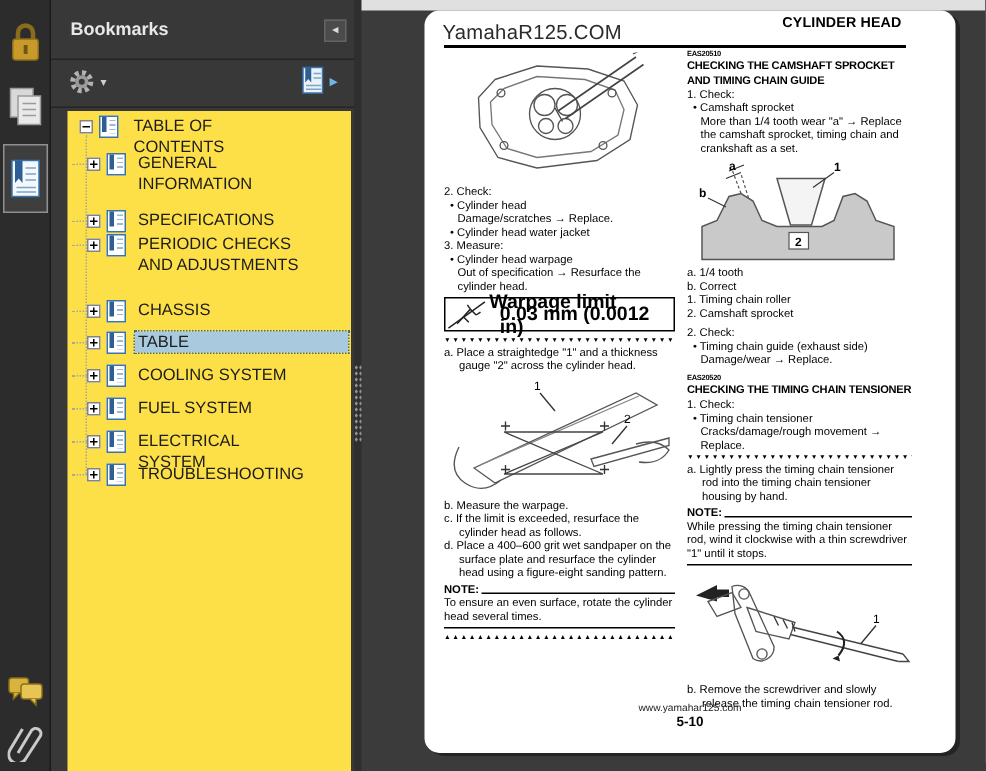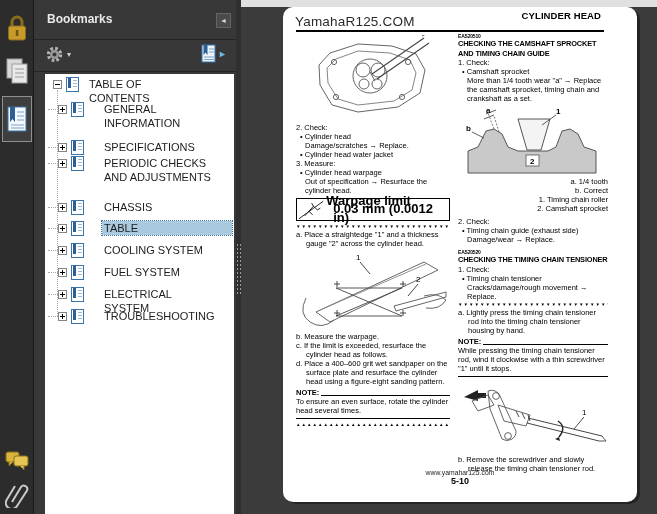--- a/index.html
+++ b/index.html
@@ -18,32 +18,32 @@
   .panel-header{position:absolute;left:0;top:0;width:100%;height:40px;border-bottom:1px solid #242424;}
   .panel-title{position:absolute;left:13px;top:12px;font-size:12px;font-weight:bold;color:#e8e8e8;}
   .collapse-btn{position:absolute;right:5px;top:13px;width:15px;height:15px;background:#4b4b4b;border:1px solid #646464;
                 color:#dcdcdc;font-size:7px;line-height:13px;text-align:center;cursor:pointer;}
   .panel-opts{position:absolute;left:0;top:40px;width:100%;height:32px;border-bottom:1px solid #242424;}
   .opt-gear{position:absolute;left:11px;top:5px;display:flex;align-items:center;cursor:pointer;}
   .opt-caret{color:#cfcfcf;font-size:8px;margin-left:3px;}
   .opt-goto{position:absolute;right:9px;top:4px;display:flex;align-items:center;cursor:pointer;}
   .goto-glyph{color:#6fb7e8;font-size:9px;margin-left:1px;}
 
-  .tree{position:absolute;left:11px;top:74px;width:189px;height:440px;background:#ffffff;overflow:hidden;}
+  .tree{position:absolute;left:11px;top:74px;width:189px;height:440px;background:#fde047;overflow:hidden;}
   .spine{position:absolute;left:12px;top:16px;height:226px;width:0;border-left:1px dotted #a6a6a6;}
   .row{position:absolute;display:flex;align-items:flex-start;right:2px;font-size:11px;line-height:14px;color:#1c1c1c;}
   .stub{width:10px;border-top:1px dotted #a6a6a6;margin-top:7px;flex:none;}
   .tgl{width:9px;height:9px;background:#fff;border:1px solid #848484;position:relative;margin-top:3px;flex:none;cursor:pointer;}
   .tgl::before{content:"";position:absolute;left:1px;top:3px;width:5px;height:1px;background:#000;}
   .tgl.plus::after{content:"";position:absolute;left:3px;top:1px;width:1px;height:5px;background:#000;}
   .bm-ico{width:13px;height:15px;margin:0 0 0 4px;flex:none;position:relative;background:#fff;border:1px solid #3a74ad;}
   .bm-ico::before{content:"";position:absolute;left:1px;top:0;width:3px;height:10px;background:#2e5f94;}
   .bm-ico::after{content:"";position:absolute;left:6px;top:2px;right:1px;height:9px;
                  background:repeating-linear-gradient(#9db8d2 0 1px,transparent 1px 3px);}
-  .lbl{margin-left:18px;max-width:112px;padding:0 2px;cursor:pointer;}
+  .lbl{margin-left:6px;max-width:112px;padding:0 2px;cursor:pointer;}
   .root .lbl{margin-left:8px;}
   .lbl.sel{background:#a9cade;outline:1px dotted #3c6e96;flex:1;max-width:none;}
 
   .splitter{position:absolute;left:236px;top:0;width:5px;height:514px;background:#2f2f2f;cursor:col-resize;}
   .grip{position:absolute;left:236px;top:243px;width:5px;height:52px;cursor:col-resize;
         background-image:radial-gradient(#9a9a9a 35%,transparent 40%);background-size:3px 4px;}
 
   
   .topstrip{position:absolute;left:241px;top:0;width:416px;height:7px;background:#e0e0e0;}
   .page{position:absolute;left:283px;top:7px;width:354px;height:495px;background:#fff;color:#000;
@@ -53,21 +53,21 @@
   .headrule{position:absolute;left:13px;top:23px;width:308px;height:2px;background:#000;}
   .col{position:absolute;top:26px;font-size:7.5px;line-height:9px;}
   .col-l{left:13px;width:154px;}
   .col-r{left:175px;width:150px;}
   .col p{margin:0;}
   .code{font-size:5px;font-weight:bold;line-height:6px;letter-spacing:-.2px;}
   .h{font-size:7.4px;font-weight:bold;line-height:9.5px;letter-spacing:-.15px;white-space:pre-line;margin-bottom:1px;}
   .blt{padding-left:9px;text-indent:-5px;}
   .act{padding-left:9px;}
   .lst{padding-left:10px;text-indent:-10px;margin-top:1px;}
-  .callout{padding-left:12px;text-indent:-12px;text-align:right;}
+  .callout{padding-left:12px;text-indent:-12px;}
   .sep{font-size:4.5px;letter-spacing:1.05px;line-height:7px;white-space:nowrap;overflow:hidden;margin:2px 0 1px 0;}
   .noteline{display:flex;font-weight:bold;margin-top:2px;}
   .noteline .fill{flex:1;border-bottom:1px solid #000;margin:0 0 1px 2px;}
   .hr{border-top:1.2px solid #000;margin:3px 0 2px 0;}
   .specbox{display:flex;align-items:center;border:1.5px solid #000;height:23px;margin:3px 0 2px 0;}
   .spectext{font-weight:bold;font-size:13px;line-height:8.5px;}
   .spectext .val{padding-left:7px;}
   .fig{position:relative;margin:2px 0;}
   .fig svg{display:block;}
   .footer-url{position:absolute;left:0;width:100%;top:462px;text-align:center;font-size:6.8px;color:#222;}

